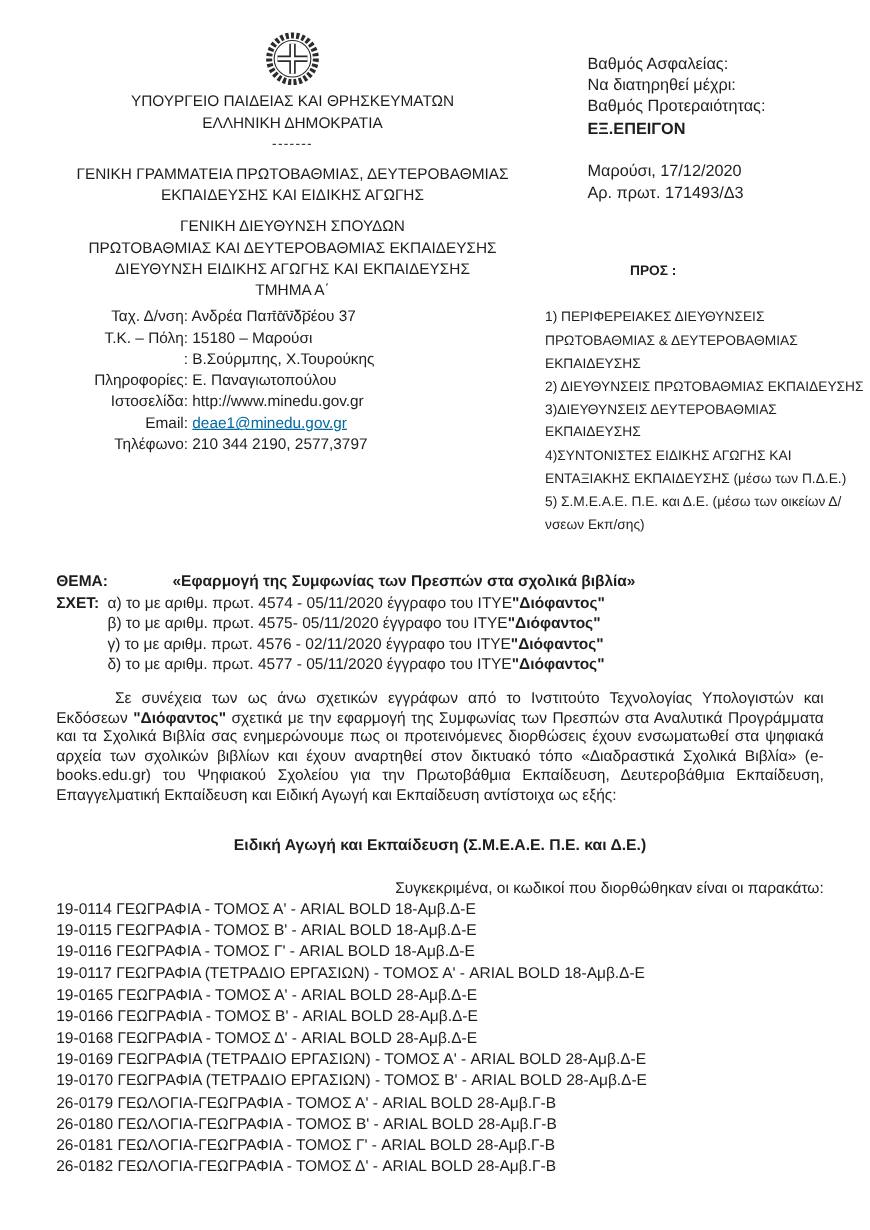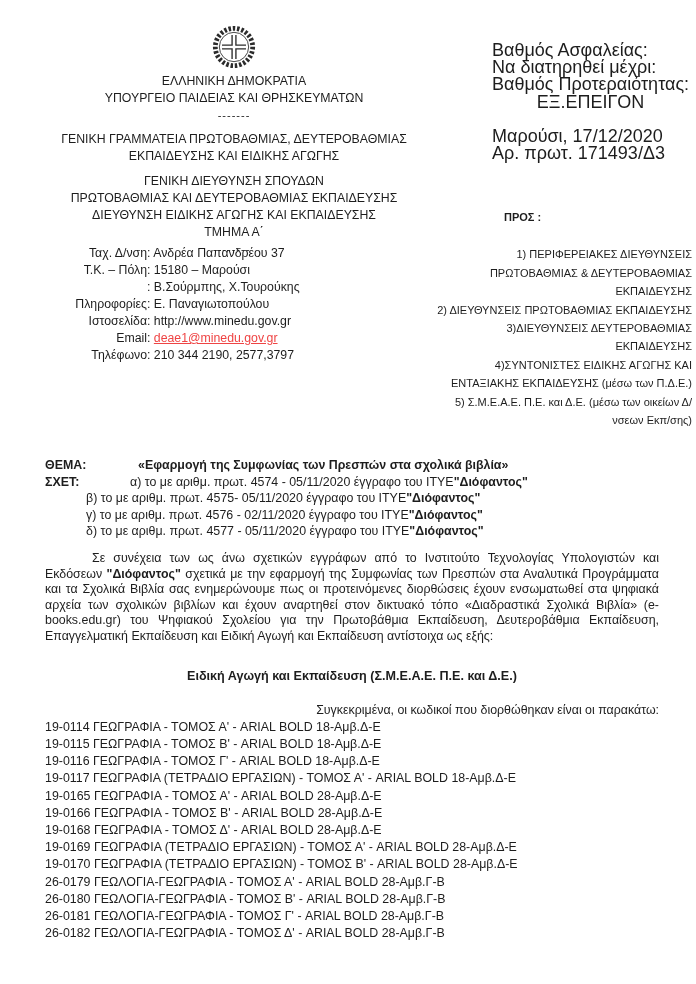--- a/index.html
+++ b/index.html
@@ -11,56 +11,56 @@
   
   .header-left{position:absolute;left:38px;top:24px;width:392px;text-align:center;
     font-size:12.3px;line-height:17px;}
   .emblem{height:46px;display:block;margin:0 auto 3px auto;}
   .divider{font-size:11px;letter-spacing:1px;line-height:16px;}
   .hdr-gap{height:8px;}
   
   .contact{position:absolute;left:55px;top:245px;width:372px;font-size:12.3px;line-height:17px;}
   .c-row{display:flex;text-align:right;}
   .c-label{width:92px;flex:none;}
-  .link{color:#ef4444;text-decoration:underline;cursor:pointer;}
+  .link{color:#0369a1;text-decoration:underline;cursor:pointer;}
   
-  .meta{position:absolute;left:492px;top:42px;font-size:18px;line-height:17px;}
-  .priority{font-weight:normal;margin-top:1px;text-align:center;}
+  .meta{position:absolute;left:470px;top:42px;font-size:13px;line-height:17px;}
+  .priority{font-weight:bold;margin-top:1px;}
   .date-block{margin-top:17px;}
   
   .pros{position:absolute;left:436px;top:208px;width:256px;font-size:11px;line-height:18.4px;}
   .pros-label{font-weight:bold;padding-left:68px;margin-bottom:19px;}
-  .pros-items{text-align:right;}
+  .pros-items{text-align:left;}
   
   .body-block{position:absolute;left:45px;top:457px;width:614px;font-size:12.4px;}
   .subject-row{display:flex;line-height:16.6px;font-weight:bold;gap:48px;}
   .subject-label{width:45px;flex:none;}
-  .rel-row{display:flex;line-height:16.6px;gap:44px;}
+  .rel-row{display:flex;line-height:16.6px;}
   .rel-label{width:41px;flex:none;font-weight:bold;}
   .rel-cont{margin-left:41px;line-height:16.6px;}
   .bold{font-weight:bold;}
   .para{margin-top:11px;text-align:justify;text-indent:47px;line-height:15.6px;}
   .section-heading{margin-top:24px;text-align:center;font-weight:bold;font-size:12.6px;}
   .list-intro{margin-top:19px;line-height:17.2px;text-align:right;}
   .books div{line-height:17.2px;}
 </style>
 </head>
 <body>
 
 <div class="page">
 
   <div class="header-left">
     <svg class="emblem" viewBox="0 0 48 48" aria-hidden="true">
       <circle cx="24" cy="24" r="19.5" fill="none" stroke="#2b2b2b" stroke-width="5" stroke-dasharray="2.6 1.9"></circle>
       <circle cx="24" cy="24" r="15.3" fill="#ffffff" stroke="#2b2b2b" stroke-width="0.9"></circle>
       <path d="M24 11.5 V36.5 M11.5 24 H36.5" stroke="#2b2b2b" stroke-width="5.4" fill="none"></path>
       <path d="M24 11.5 V36.5 M11.5 24 H36.5" stroke="#ffffff" stroke-width="2.6" fill="none"></path>
     </svg>
+    <div>ΥΠΟΥΡΓΕΙΟ  ΠΑΙΔΕΙΑΣ ΚΑΙ ΘΡΗΣΚΕΥΜΑΤΩΝ</div>
     <div>ΕΛΛΗΝΙΚΗ ΔΗΜΟΚΡΑΤΙΑ</div>
-    <div>ΥΠΟΥΡΓΕΙΟ  ΠΑΙΔΕΙΑΣ ΚΑΙ ΘΡΗΣΚΕΥΜΑΤΩΝ</div>
     <div class="divider">-------</div>
     <div class="hdr-gap"></div>
     <div>ΓΕΝΙΚΗ ΓΡΑΜΜΑΤΕΙΑ ΠΡΩΤΟΒΑΘΜΙΑΣ, ΔΕΥΤΕΡΟΒΑΘΜΙΑΣ</div>
     <div>ΕΚΠΑΙΔΕΥΣΗΣ ΚΑΙ ΕΙΔΙΚΗΣ ΑΓΩΓΗΣ</div>
     <div class="hdr-gap"></div>
     <div>ΓΕΝΙΚΗ ΔΙΕΥΘΥΝΣΗ ΣΠΟΥΔΩΝ</div>
     <div>ΠΡΩΤΟΒΑΘΜΙΑΣ ΚΑΙ ΔΕΥΤΕΡΟΒΑΘΜΙΑΣ  ΕΚΠΑΙΔΕΥΣΗΣ</div>
     <div>ΔΙΕΥΘΥΝΣΗ  ΕΙΔΙΚΗΣ ΑΓΩΓΗΣ ΚΑΙ ΕΚΠΑΙΔΕΥΣΗΣ</div>
     <div>ΤΜΗΜΑ Α΄</div>
     <div class="divider">-------</div>

